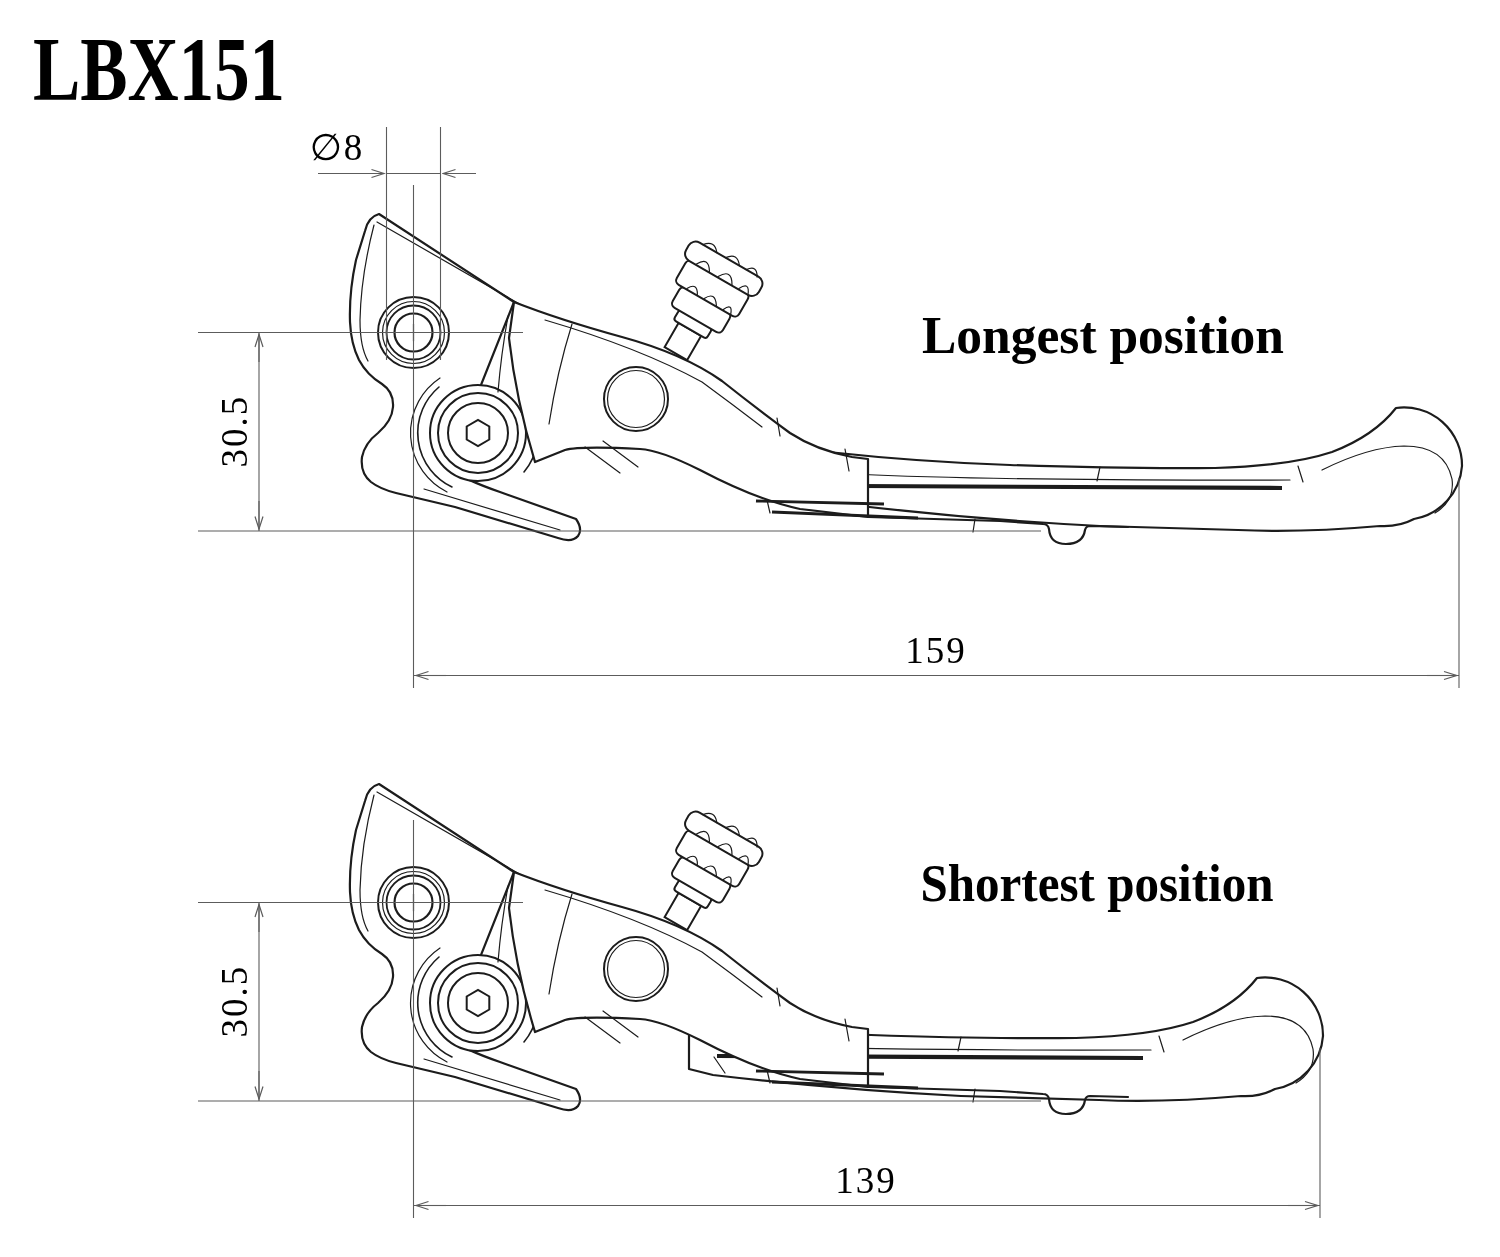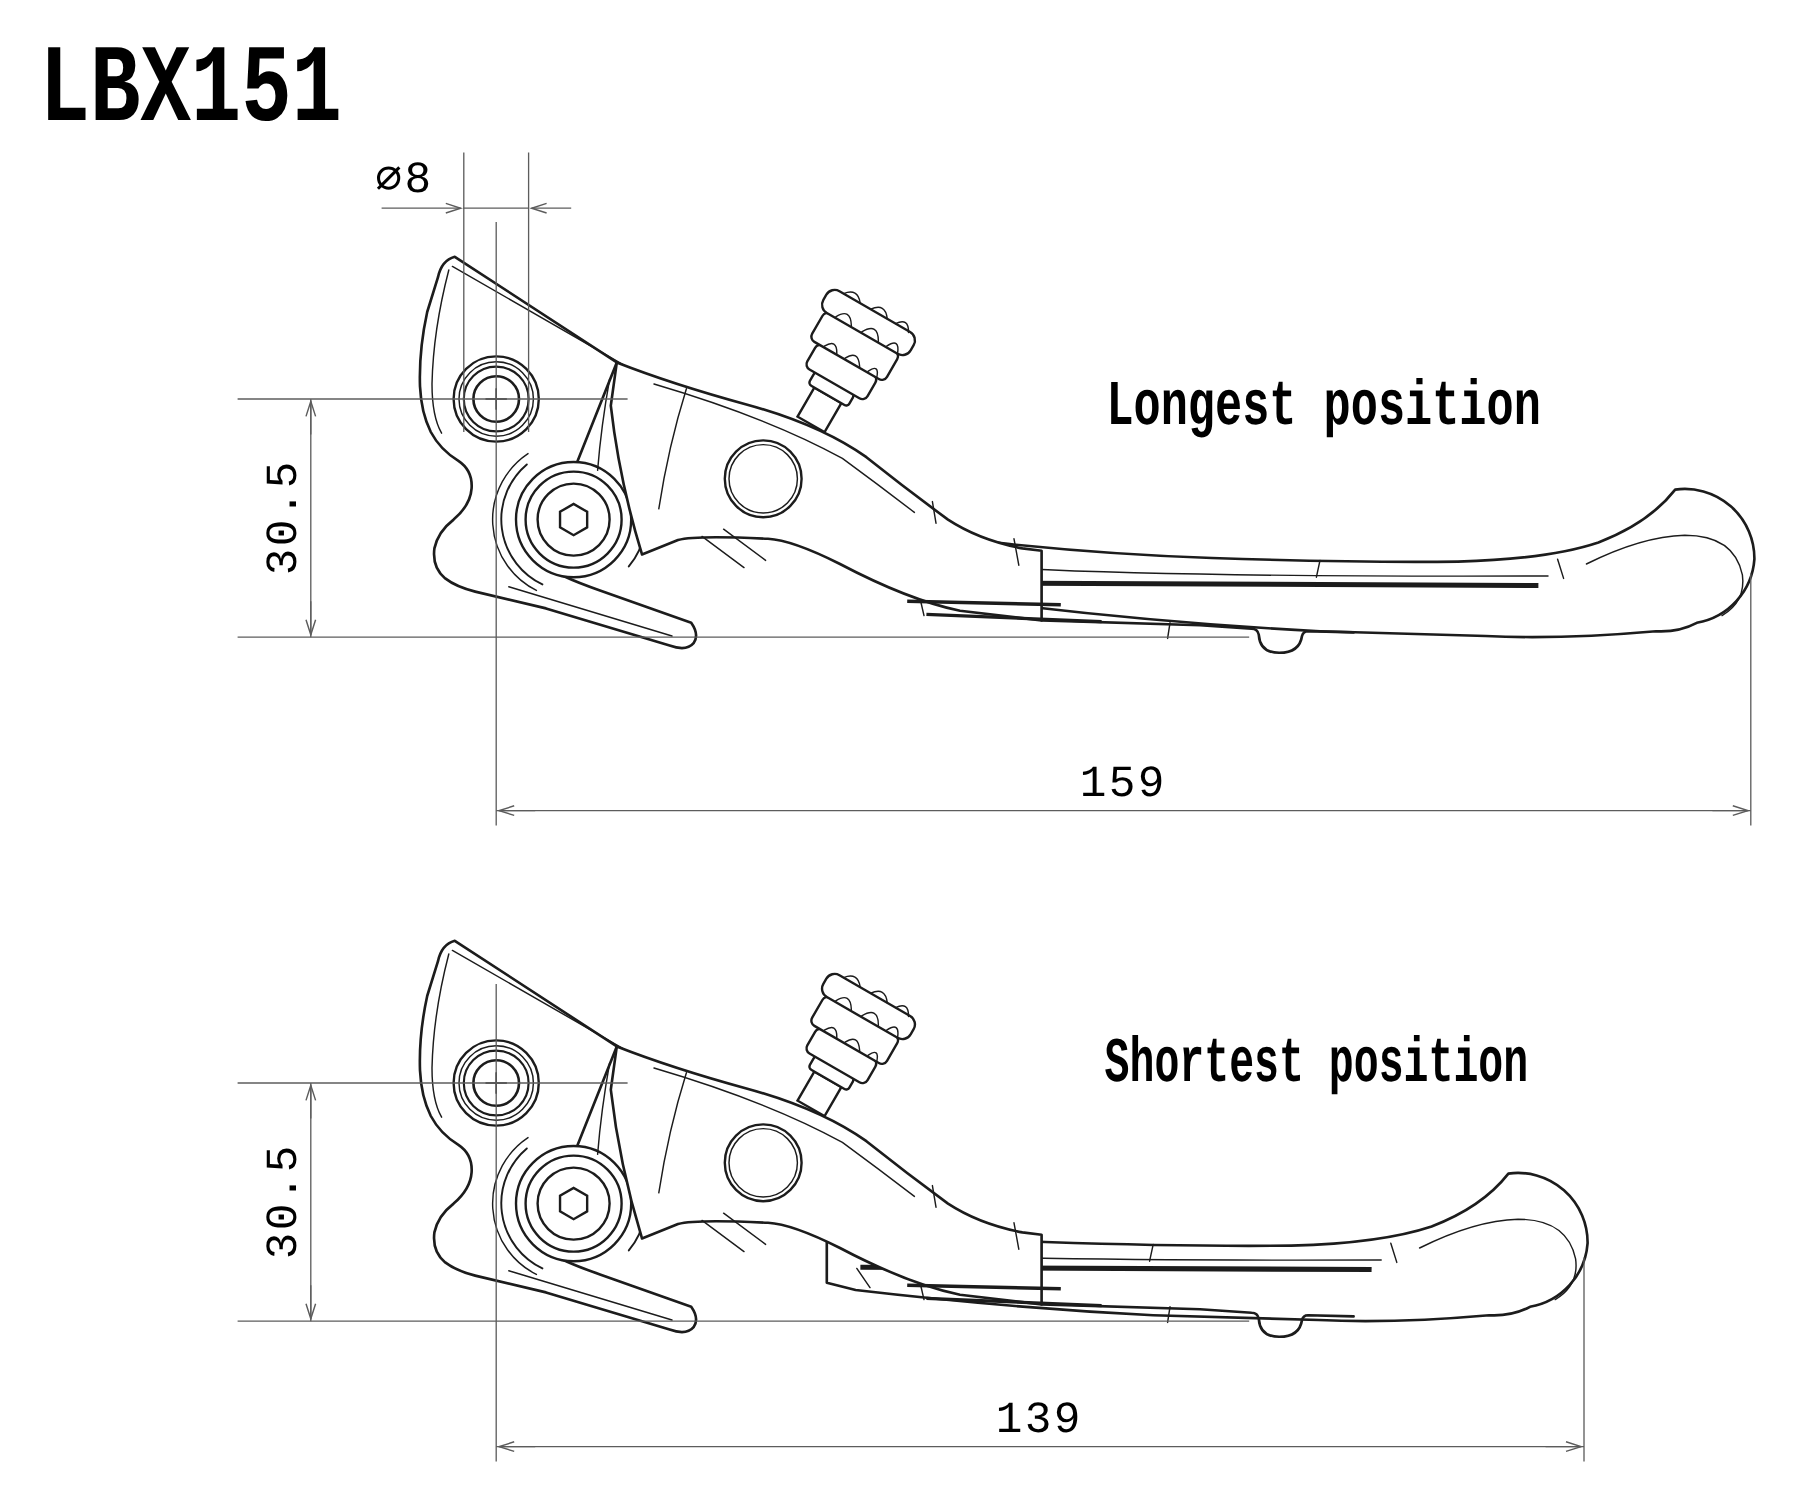--- a/index.html
+++ b/index.html
@@ -2,21 +2,21 @@
 <html style="--bg: #ffffff; --line: #1c1c1c; --dim: #5c5c5c; --txt: #000000;"><head>
 <meta charset="utf-8">
 <style>
   :root{
     --bg:#ffffff; --line:#1c1c1c; --dim:#5c5c5c; --txt:#000000;
   }
   html,body{margin:0;padding:0;background:#e8e8e8;}
   .canvas{
     position:relative;width:1500px;height:1257px;background:var(--bg);
     margin:0 auto;overflow:hidden;
-    font-family:Liberation Mono, monospace;
+    font-family:Liberation Serif, serif;
   }
   svg{display:block}
   
   .edge{fill:#ffffff;stroke:var(--line);stroke-width:2.2;stroke-linejoin:round;}
   .edge-nf{fill:none;stroke:var(--line);stroke-width:2.2;stroke-linejoin:round;stroke-linecap:round;}
   .inner{fill:none;stroke:var(--line);stroke-width:1.2;stroke-linecap:round;}
   .mid{fill:none;stroke:var(--line);stroke-width:1.6;stroke-linecap:round;}
   .thick{fill:none;stroke:var(--line);stroke-width:4.2;stroke-linecap:butt;}
   .thick2{fill:none;stroke:var(--line);stroke-width:2.8;stroke-linecap:butt;}
   .white{fill:#ffffff;stroke:var(--line);stroke-width:2;}

